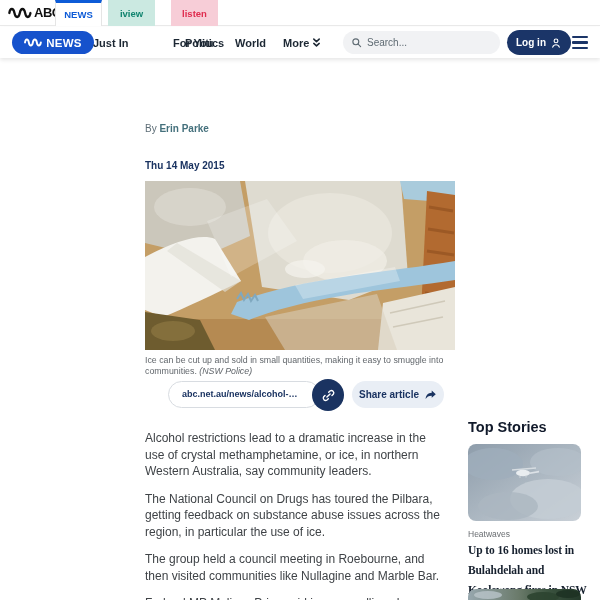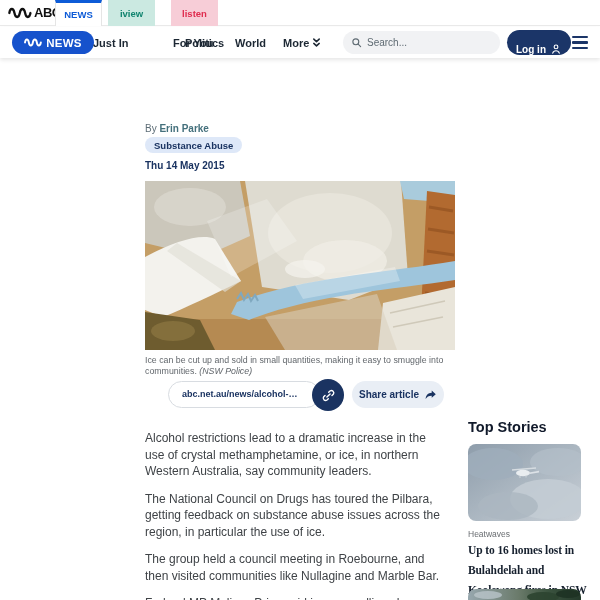--- a/index.html
+++ b/index.html
@@ -30,21 +30,21 @@
   .news-pill .pill-word { font-size:11.5px; font-weight:800; letter-spacing:0.2px; }
   .nav-item { position:absolute; top:0; height:31px; display:flex; align-items:center; gap:3px;
               font-size:11px; font-weight:700; color:#1C2733; cursor:pointer; }
   .n0{left:93px;} .n1{left:137px;margin-left:36px;} .n2{left:185px;} .n3{left:235px;} .n4{left:283px;}
   .searchbox { position:absolute; left:343px; top:4px; width:157px; height:23px; border-radius:12px;
                background:#F1F2F4; display:flex; align-items:center; padding:0 8px; gap:5px; }
   .searchbox input { border:none; outline:none; background:transparent; font-size:10px; color:#444;
                      width:110px; font-family:"Liberation Sans", sans-serif; }
   .searchbox input::placeholder { color:#5E6A72; }
   .login-btn { position:absolute; left:507px; top:3px; width:64px; height:25px; border-radius:13px;
-               background:#1B3568; color:#fff; display:flex; align-items:flex-end; justify-content:center;
+               background:#1B3568; color:#fff; display:flex; align-items:center; justify-content:center;
                gap:4px; font-size:10px; font-weight:700; cursor:pointer; }
   .hamburger { position:absolute; left:572px; top:9px; width:16px; height:13px; display:flex;
                flex-direction:column; justify-content:space-between; cursor:pointer; }
   .hamburger span { display:block; width:16px; height:2.2px; background:#1B3568; border-radius:1px; }
 
   
   .title { position:absolute; left:145px; top:72px; width:332px; font-family:"Liberation Serif", serif;
            font-size:20.5px; line-height:1.22; font-weight:700; color:#141414; letter-spacing:-0.3px; }
   .byline { position:absolute; left:145px; top:123px; font-size:10px; color:#5E6E77; }
   .byline .author { color:#44707C; font-weight:600; cursor:pointer; }
@@ -165,21 +165,20 @@
         <span></span>
         <span></span>
       </div>
   </div>
 
 
   <div class="byline">
     <span>By </span><span class="author">Erin Parke</span>
   </div>
 
-  <div class="tag-pill">Substance Abuse</div>
   <div class="date">Thu 14 May 2015</div>
 
   <div class="photo">
     <svg width="310" height="169" viewBox="0 0 310 169" preserveAspectRatio="none">
       <rect width="310" height="169" fill="#C49E66"></rect>
       <rect x="0" y="138" width="310" height="31" fill="#B58A52"></rect>
       <path d="M0 0 L95 0 L105 55 L58 76 L0 62 Z" fill="#CBC7BB"></path>
       <ellipse cx="45" cy="26" rx="36" ry="19" fill="#D9D6CC" opacity="0.85"></ellipse>
       <path d="M100 0 L256 0 L263 96 L204 119 L117 106 Z" fill="#DEDBD0"></path>
       <ellipse cx="185" cy="52" rx="62" ry="40" fill="#E7E4DA"></ellipse>

